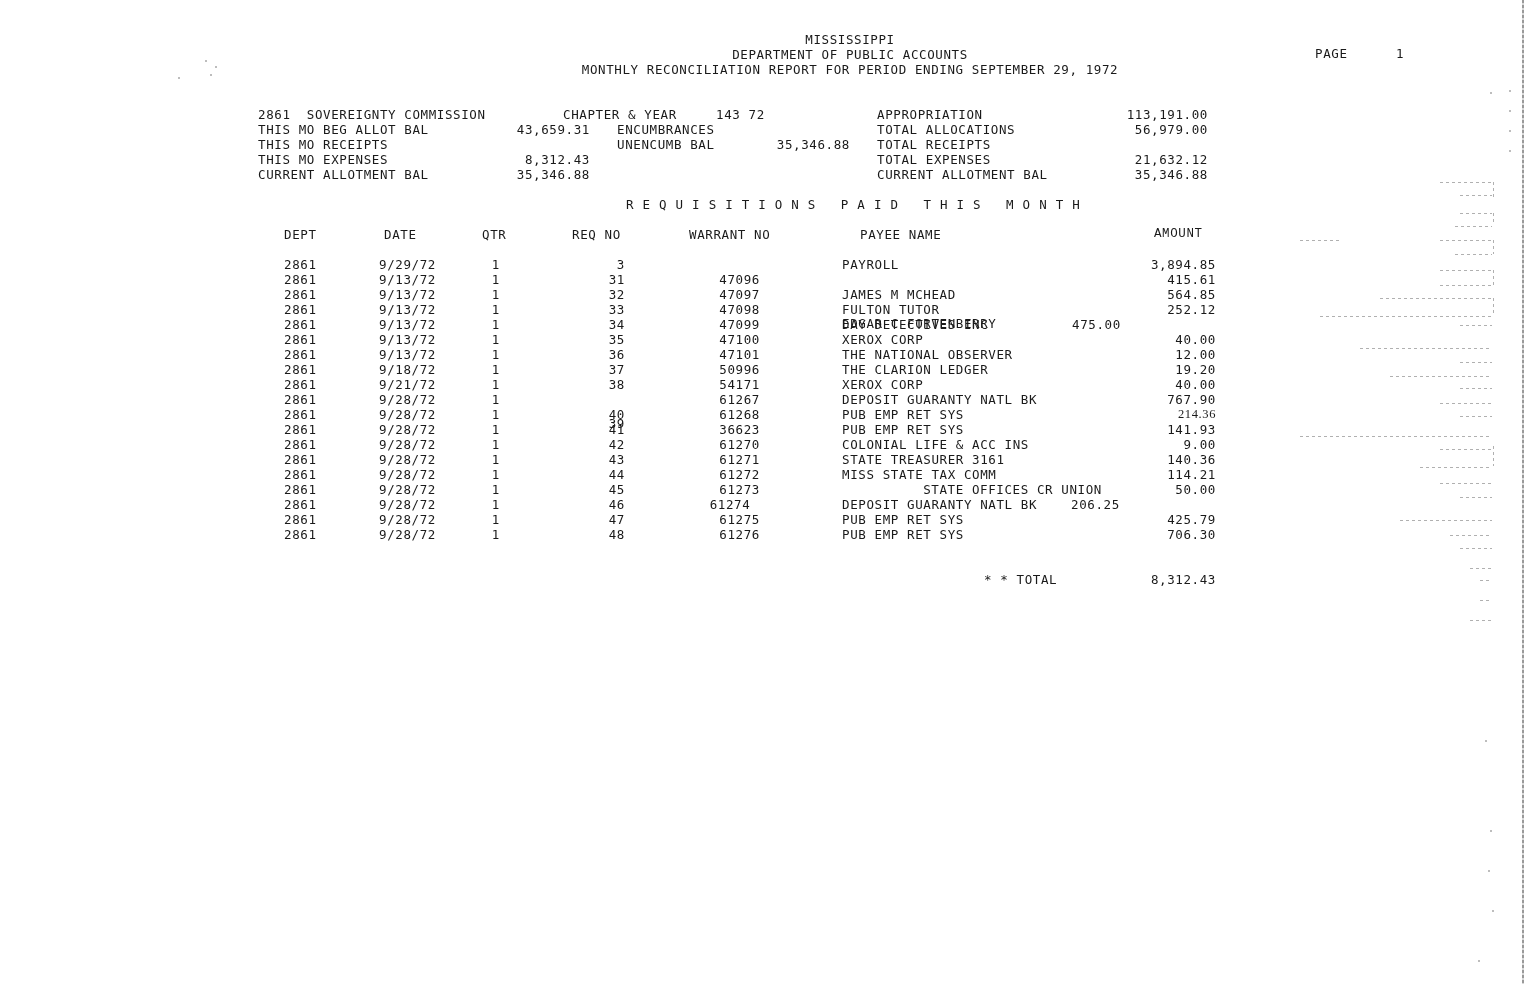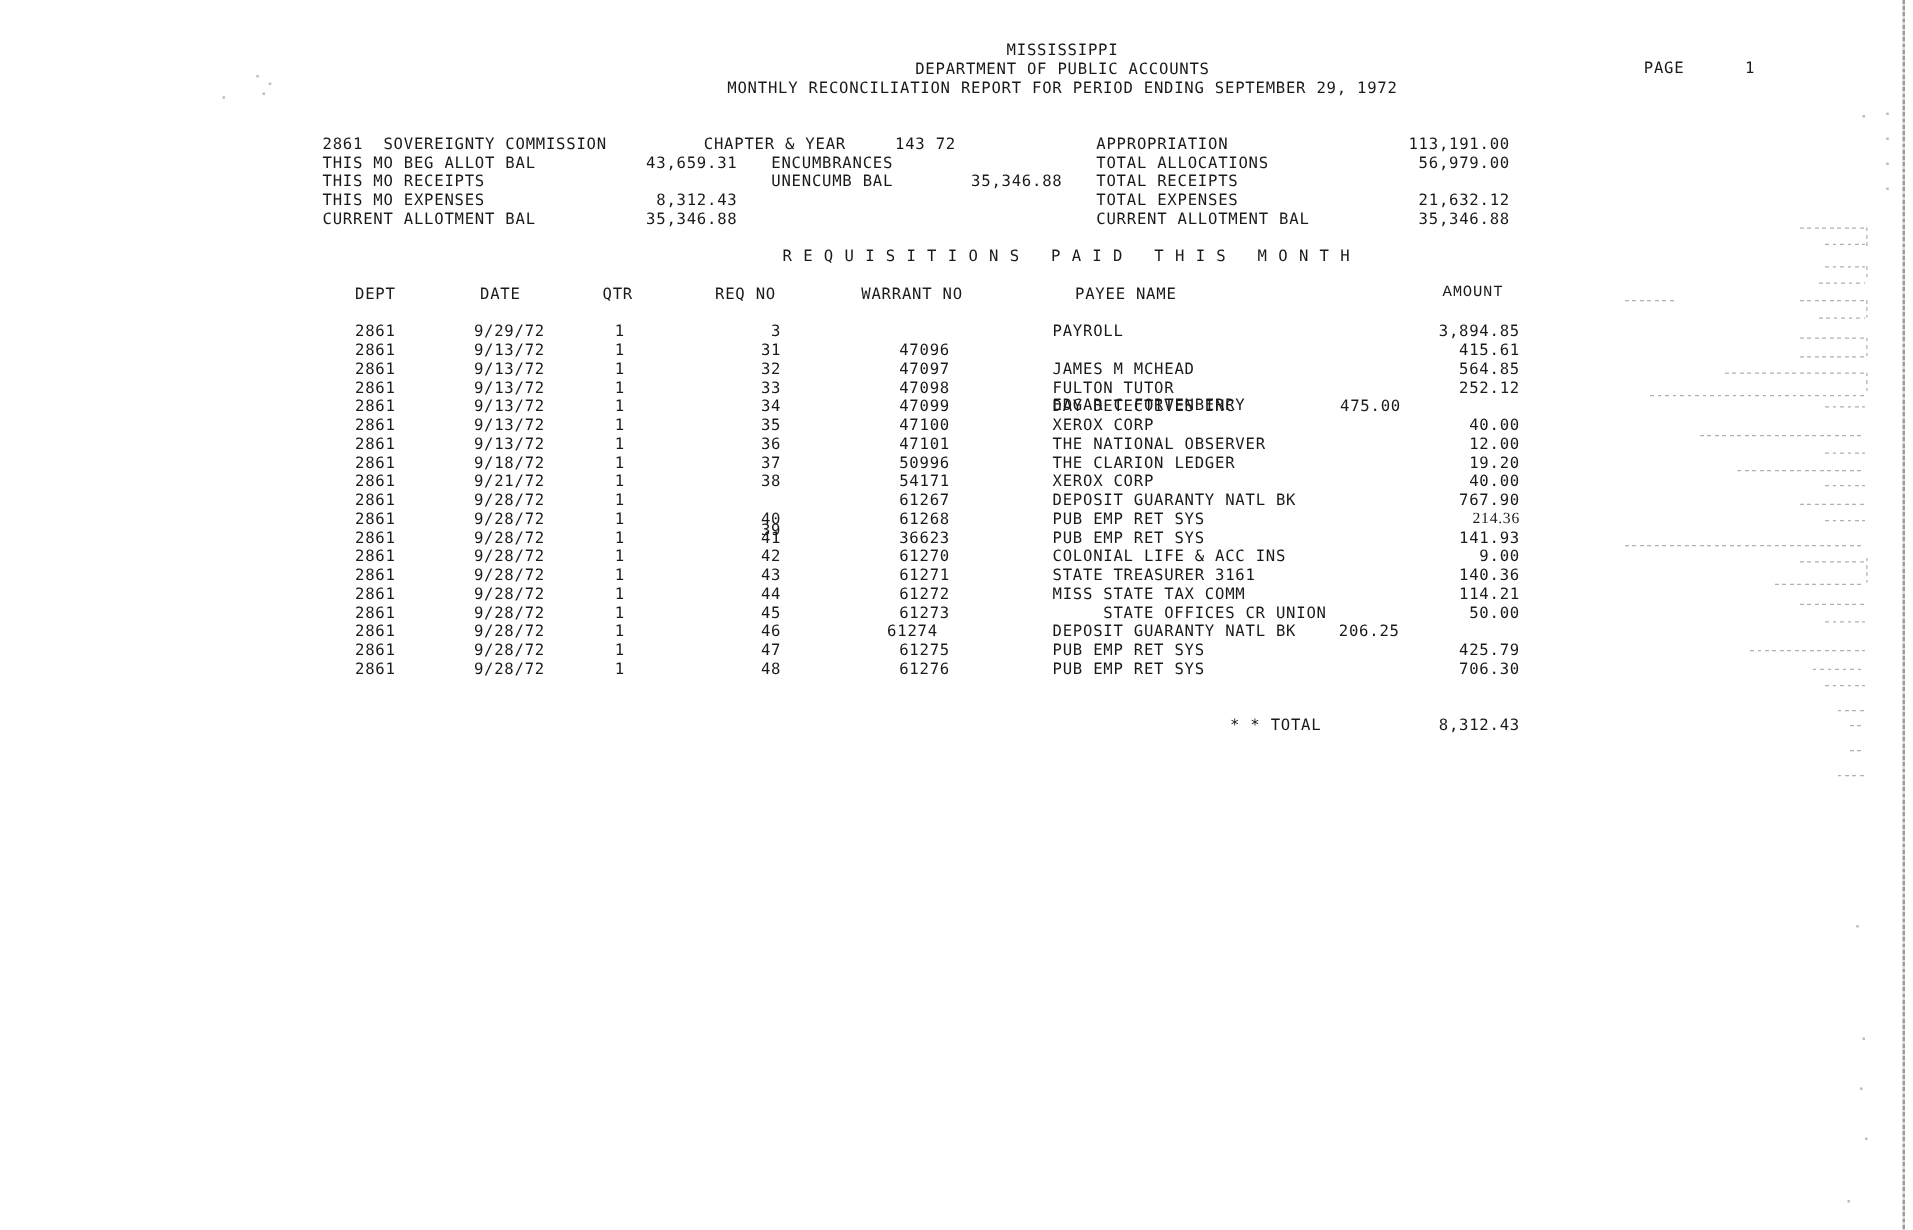--- a/index.html
+++ b/index.html
@@ -209,21 +209,21 @@
       <span class="cell" style="left: 700px; width: 60px; text-align: right;">61272</span>
       <span class="cell" style="left: 842px; width: 260px; text-align: left;">MISS STATE TAX COMM</span>
       <span class="cell" style="left: 1096px; width: 120px; text-align: right;">114.21</span>
     </div>
     <div class="row" style="top: 482px;">
       <span class="cell" style="left: 284px; width: 60px; text-align: left;">2861</span>
       <span class="cell" style="left: 374px; width: 62px; text-align: right;">9/28/72</span>
       <span class="cell" style="left: 480px; width: 20px; text-align: right;">1</span>
       <span class="cell" style="left: 585px; width: 40px; text-align: right;">45</span>
       <span class="cell" style="left: 700px; width: 60px; text-align: right;">61273</span>
-      <span class="cell" style="left: 842px; width: 260px; text-align: center;">STATE OFFICES CR UNION</span>
+      <span class="cell" style="left: 842px; width: 260px; text-align: right;">STATE OFFICES CR UNION</span>
       <span class="cell" style="left: 1096px; width: 120px; text-align: right;">50.00</span>
     </div>
     <div class="row" style="top: 497px;">
       <span class="cell" style="left: 284px; width: 60px; text-align: left;">2861</span>
       <span class="cell" style="left: 374px; width: 62px; text-align: right;">9/28/72</span>
       <span class="cell" style="left: 480px; width: 20px; text-align: right;">1</span>
       <span class="cell" style="left: 585px; width: 40px; text-align: right;">46</span>
       <span class="cell" style="left: 700px; width: 60px; text-align: center;">61274</span>
       <span class="cell" style="left: 842px; width: 260px; text-align: left;">DEPOSIT GUARANTY NATL BK</span>
       <span class="cell" style="left: 1071px; width: 120px; text-align: left;">206.25</span>

